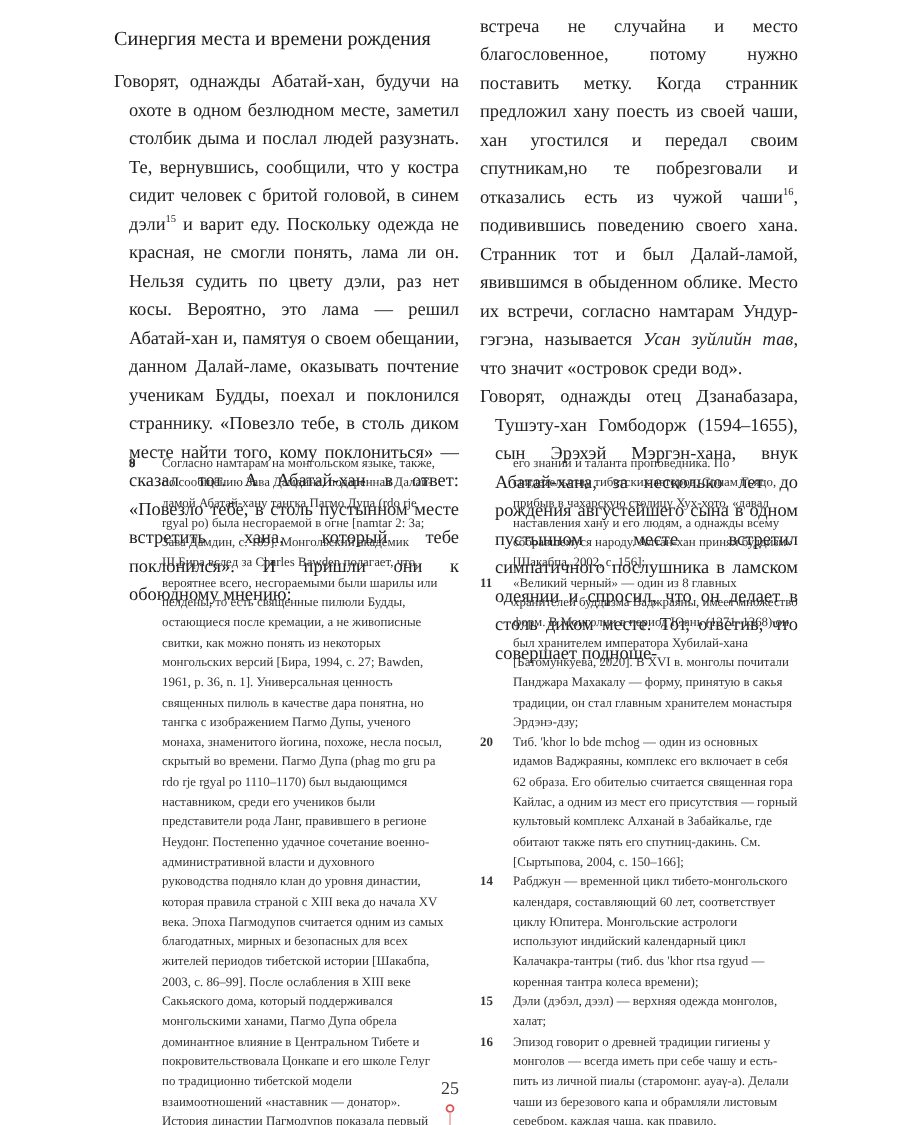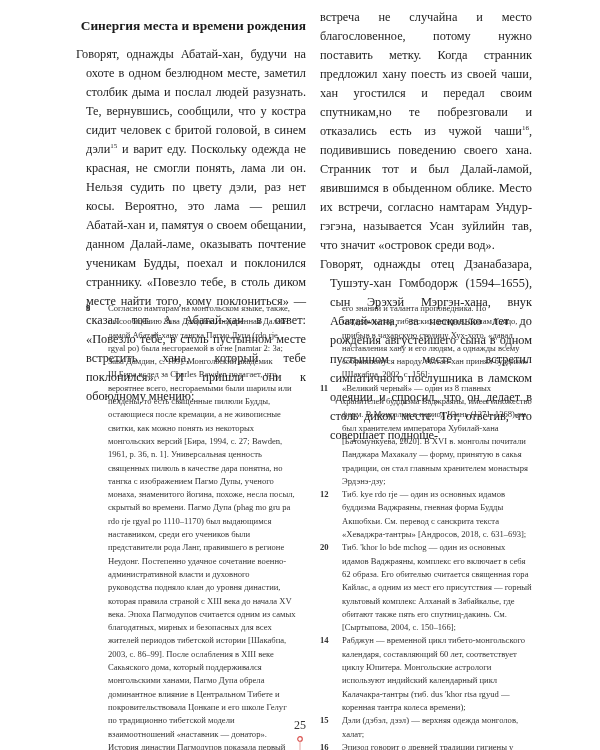--- a/index.html
+++ b/index.html
@@ -1,28 +1,28 @@
 <!DOCTYPE html>
 <html><head>
 <meta charset="utf-8">
 <style>
   html, body { margin: 0; padding: 0; background: #ffffff; }
   body { width: 600px; height: 750px; position: relative; overflow: hidden;
          font-family: "Liberation Serif", "DejaVu Serif", serif; color: #222; }
   .heading { position: absolute; left: 76px; top: 18px; width: 230px;
-             font-weight: bold; font-size: 13.4px; color: #1a1a1a; text-align: right; }
+             font-weight: normal; font-size: 13.4px; color: #1a1a1a; }
   .main-col { position: absolute; top: 45px; width: 230px; font-size: 12.3px;
               line-height: 19px; text-align: justify; hyphens: auto; }
   .main-col.left { left: 76px; top: 45px; }
   .main-col.right { left: 320px; top: 8px; width: 212px; }
   .para { margin: 0; text-indent: 0; padding-left: 10px; }
   .para .first { margin-left: -10px; margin-top: 40px; }
   .para.cont { padding-left: 0; }
   sup { font-size: 7px; line-height: 0; }
-  .it { }
+  .it { font-style: italic; }
   .fn-col { position: absolute; top: 302px; font-size: 8.6px; line-height: 13.3px;
             color: #333; }
   .fn-col.left { left: 86px; width: 210px; }
   .fn-col.right { left: 320px; width: 212px; }
   .fn { position: relative; padding-left: 22px; margin: 0; }
   .fn .num { position: absolute; left: 0; top: 0; font-weight: bold; }
   .fn.cont { padding-left: 22px; }
   .page-num { position: absolute; left: 0; width: 600px; top: 718px;
               text-align: center; font-size: 12px; color: #333; }
   .pin { position: absolute; left: 296px; top: 736px; width: 8px; height: 14px; }
@@ -40,21 +40,20 @@
     <p class="para"><span class="first"><span>Говорят, однажды отец Дзанабазара, Тушэту-хан Гомбодорж (1594–1655), сын Эрэхэй Мэргэн-хана, внук Абатай-хана, за несколько лет до рождения августейшего сына в одном пустынном месте встретил симпатичного послушника в ламском одеянии и спросил, что он делает в столь диком месте. Тот, ответив, что совершает подноше-</span></span></p>
   </div>
 
 <div class="fn-col left" id="fn-left">
     <p class="fn"><span class="num">8</span></p>
     <p class="fn"><span class="num">9</span><span>Согласно намтарам на монгольском языке, также, по сообщению Зава Дамдина, подаренная Далай-ламой Абатай-хану тангка Пагмо Дупа (rdo rje rgyal po) была несгораемой в огне [namtar 2: 3a; Зава Дамдин, с. 189]. Монгольский академик Ш.Бира вслед за Charles Bawden полагает, что, вероятнее всего, несгораемыми были шарилы или пeлдены, то есть священные пилюли Будды, остающиеся после кремации, а не живописные свитки, как можно понять из некоторых монгольских версий [Бира, 1994, с. 27; Bawden, 1961, p. 36, n. 1]. Универсальная ценность священных пилюль в качестве дара понятна, но тангка с изображением Пагмо Дупы, ученого монаха, знаменитого йогина, похоже, несла посыл, скрытый во времени. Пагмо Дупа (phag mo gru pa rdo rje rgyal po 1110–1170) был выдающимся наставником, среди его учеников были представители рода Ланг, правившего в регионе Неудонг. Постепенно удачное сочетание военно-административной власти и духовного руководства подняло клан до уровня династии, которая правила страной с XIII века до начала XV века. Эпоха Пагмодупов считается одним из самых благодатных, мирных и безопасных для всех жителей периодов тибетской истории [Шакабпа, 2003, с. 86–99]. После ослабления в XIII веке Сакьяского дома, который поддерживался монгольскими ханами, Пагмо Дупа обрела доминантное влияние в Центральном Тибете и покровительствовала Цонкапе и его школе Гелуг по традиционно тибетской модели взаимоотношений «наставник — донатор». История династии Пагмодупов показала первый опыт государственного управления, осуществляемого просвещенным буддийским монахом. Этот пример был повторен потомком Абатай-хана — Джебзун-Дамба-хутухтой Дзанабазаром в Монголии. См. о Пагмо Дупа в Глоссарии;</span></p>
   </div>
 <div class="fn-col right" id="fn-right">
     <p class="fn cont"><span>его знаний и таланта проповедника. По свидетельству тибетских авторов, Сонам Гьяцо, прибыв в чахарскую столицу Хух-хото, «давал наставления хану и его людям, а однажды всему собравшемуся народу. Алтан-хан принял буддизм» [Шакабпа, 2002, с. 156];</span></p>
     <p class="fn"><span class="num">11</span><span>«Великий черный» — один из 8 главных хранителей буддизма Ваджраяны, имеет множество форм. В Монголии в период Юань (1271–1368) он был хранителем императора Хубилай-хана [Батомункуева, 2020]. В XVI в. монголы почитали Панджара Махакалу — форму, принятую в сакья традиции, он стал главным хранителем монастыря Эрдэнэ-дзу;</span></p>
-    <p class="fn"><span class="num">12</span><span>Тиб. kye rdo rje — один из основных идамов буддизма Ваджраяны, гневная форма Будды Акшобхьи. См. перевод с санскрита текста «Хеваджра-тантры» [Андросов, 2018, с. 631–693];</span></p>
     <p class="fn"><span class="num">20</span><span>Тиб. 'khor lo bde mchog — один из основных идамов Ваджраяны, комплекс его включает в себя 62 образа. Его обителью считается священная гора Кайлас, а одним из мест его присутствия — горный культовый комплекс Алханай в Забайкалье, где обитают также пять его спутниц-дакинь. См. [Сыртыпова, 2004, с. 150–166];</span></p>
     <p class="fn"><span class="num">14</span><span>Рабджун — временной цикл тибето-монгольского календаря, составляющий 60 лет, соответствует циклу Юпитера. Монгольские астрологи используют индийский календарный цикл Калачакра-тантры (тиб. dus 'khor rtsa rgyud — коренная тантра колеса времени);</span></p>
     <p class="fn"><span class="num">15</span><span>Дэли (дэбэл, дээл) — верхняя одежда монголов, халат;</span></p>
     <p class="fn"><span class="num">16</span><span>Эпизод говорит о древней традиции гигиены у монголов — всегда иметь при себе чашу и есть-пить из личной пиалы (старомонг. ayaγ-a). Делали чаши из березового капа и обрамляли листовым серебром, каждая чаша, как правило, декорировалась адресно, с учетом пола, возраста, статуса, и не было совершенно одинаковых чаш. Культура чаши получила развитие в искусстве их изготовления, они украшались тиснением, чеканкой, филигранью, насечкой золотом, инкрустацией камнями, гравировкой, перегородчатой эмалью и пр. Существуют сложившиеся стили изготовления монгольских чаш, соотносимые с региональными ремесленными традициями (дариганзский, нойон-сэвэрэйский, батноровский и др. [Сыртыпова, 2016 (1)].</span></p>
   </div>
 
 <div class="page-num">25</div>
 <svg class="pin" viewBox="0 0 8 14">
   <circle cx="4" cy="3" r="2.3" fill="none" stroke="#d9534f" stroke-width="1.2"></circle>
   <line x1="4" y1="5.3" x2="4" y2="14" stroke="#e8a3a0" stroke-width="1"></line>

